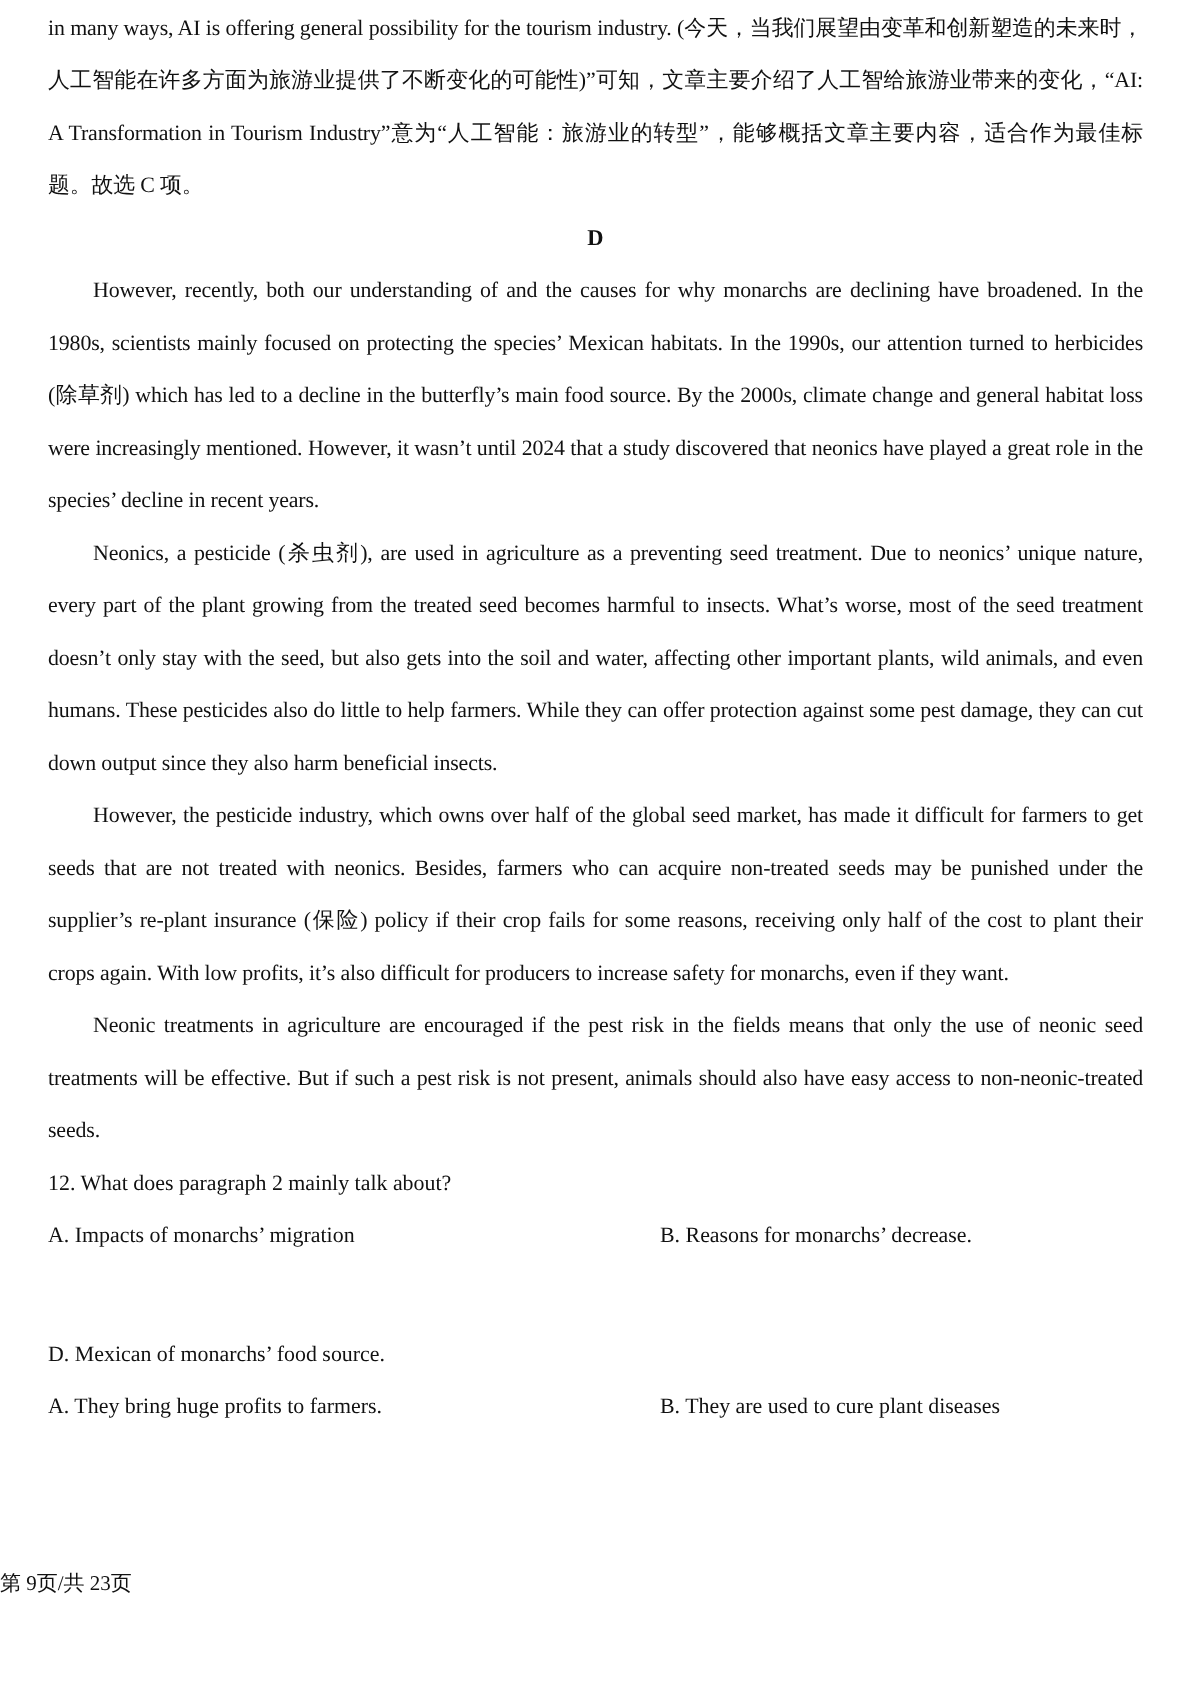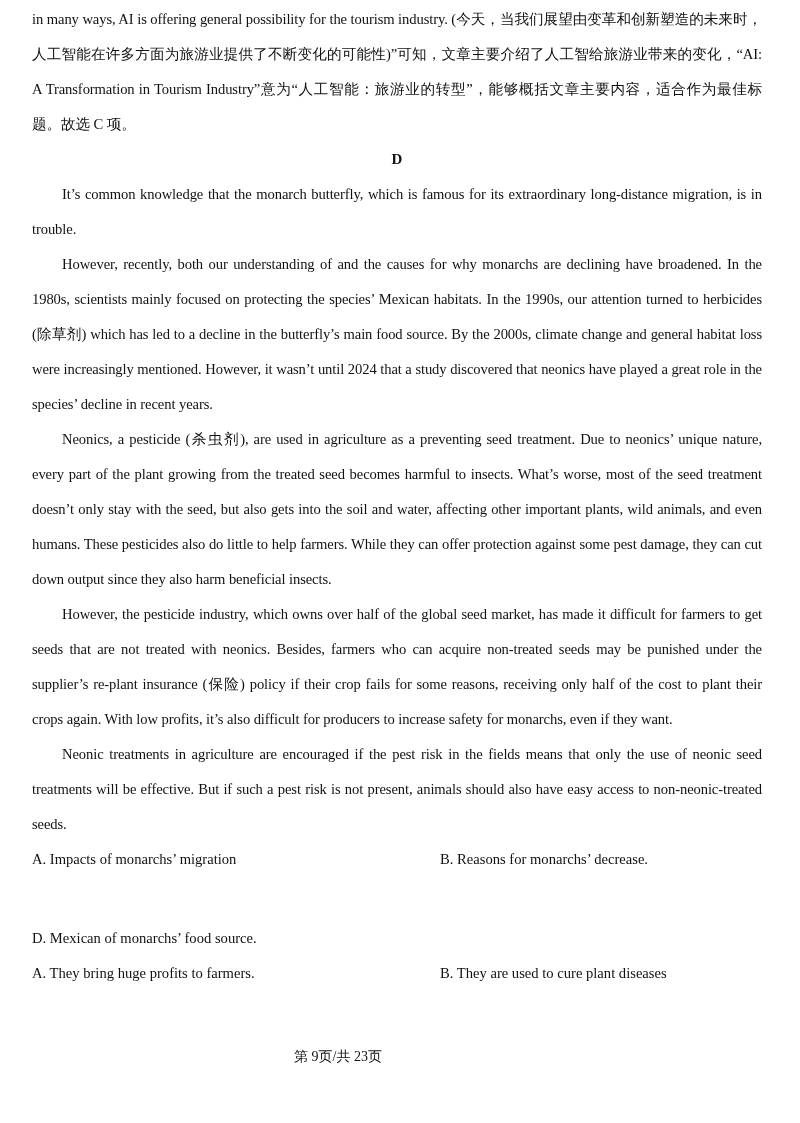--- a/index.html
+++ b/index.html
@@ -4,34 +4,34 @@
 <style>
   html, body { margin: 0; padding: 0; background: #ffffff; }
   body { width: 800px; height: 1123px; position: relative; overflow: hidden;
          font-family: "Liberation Serif", "DejaVu Serif", serif; color: #111; }
   .page { position: absolute; left: 32px; top: 2px; width: 730px; }
   .line-block { font-size: 14.6px; line-height: 35px; text-align: justify; margin: 0; letter-spacing: -0.1px; }
   .indent { text-indent: 30px; }
   .heading { text-align: center; font-weight: bold; font-size: 15px; line-height: 35px; margin: 0; }
   .question { font-size: 14.6px; line-height: 35px; margin: 0; }
   .options { display: grid; grid-template-columns: 364px 366px; font-size: 14.6px; line-height: 35px; gap: 44px; }
-  .footer { position: absolute; top: 1047px; left: 0; width: 676px; text-align: center; font-size: 14px; line-height: 20px; }
+  .footer { position: absolute; top: 1047px; left: 0; width: 676px; font-size: 14px; line-height: 20px; }
 </style>
 </head>
 <body>
 
 <div class="page">
   <p class="line-block">in many ways, AI is offering general possibility for the tourism industry. (今天，当我们展望由变革和创新塑造的未来时，人工智能在许多方面为旅游业提供了不断变化的可能性)”可知，文章主要介绍了人工智给旅游业带来的变化，“AI: A Transformation in Tourism Industry”意为“人工智能：旅游业的转型”，能够概括文章主要内容，适合作为最佳标题。故选 C 项。</p>
   <p class="heading">D</p>
-  <p class="line-block indent">It’s common knowledge that the monarch butterfly, which is famous for its extraordinary long-distance migration, is in trouble.</p>
   <p class="line-block indent">However, recently, both our understanding of and the causes for why monarchs are declining have broadened. In the 1980s, scientists mainly focused on protecting the species’ Mexican habitats. In the 1990s, our attention turned to herbicides (除草剂) which has led to a decline in the butterfly’s main food source. By the 2000s, climate change and general habitat loss were increasingly mentioned. However, it wasn’t until 2024 that a study discovered that neonics have played a great role in the species’ decline in recent years.</p>
   <p class="line-block indent">Neonics, a pesticide (杀虫剂), are used in agriculture as a preventing seed treatment. Due to neonics’ unique nature, every part of the plant growing from the treated seed becomes harmful to insects. What’s worse, most of the seed treatment doesn’t only stay with the seed, but also gets into the soil and water, affecting other important plants, wild animals, and even humans. These pesticides also do little to help farmers. While they can offer protection against some pest damage, they can cut down output since they also harm beneficial insects.</p>
   <p class="line-block indent">However, the pesticide industry, which owns over half of the global seed market, has made it difficult for farmers to get seeds that are not treated with neonics. Besides, farmers who can acquire non-treated seeds may be punished under the supplier’s re-plant insurance (保险) policy if their crop fails for some reasons, receiving only half of the cost to plant their crops again. With low profits, it’s also difficult for producers to increase safety for monarchs, even if they want.</p>
   <p class="line-block indent">Neonic treatments in agriculture are encouraged if the pest risk in the fields means that only the use of neonic seed treatments will be effective. But if such a pest risk is not present, animals should also have easy access to non-neonic-treated seeds.</p>
 
+  <p class="question">12. What does paragraph 2 mainly talk about?</p>
   <div class="options">
     <span>A. Impacts of monarchs’ migration</span>
     <span>B. Reasons for monarchs’ decrease.</span>
     <span>D. Mexican of monarchs’ food source.</span>
   </div>
 
   <div class="options">
     <span>A. They bring huge profits to farmers.</span>
     <span>B. They are used to cure plant diseases</span>
   </div>

